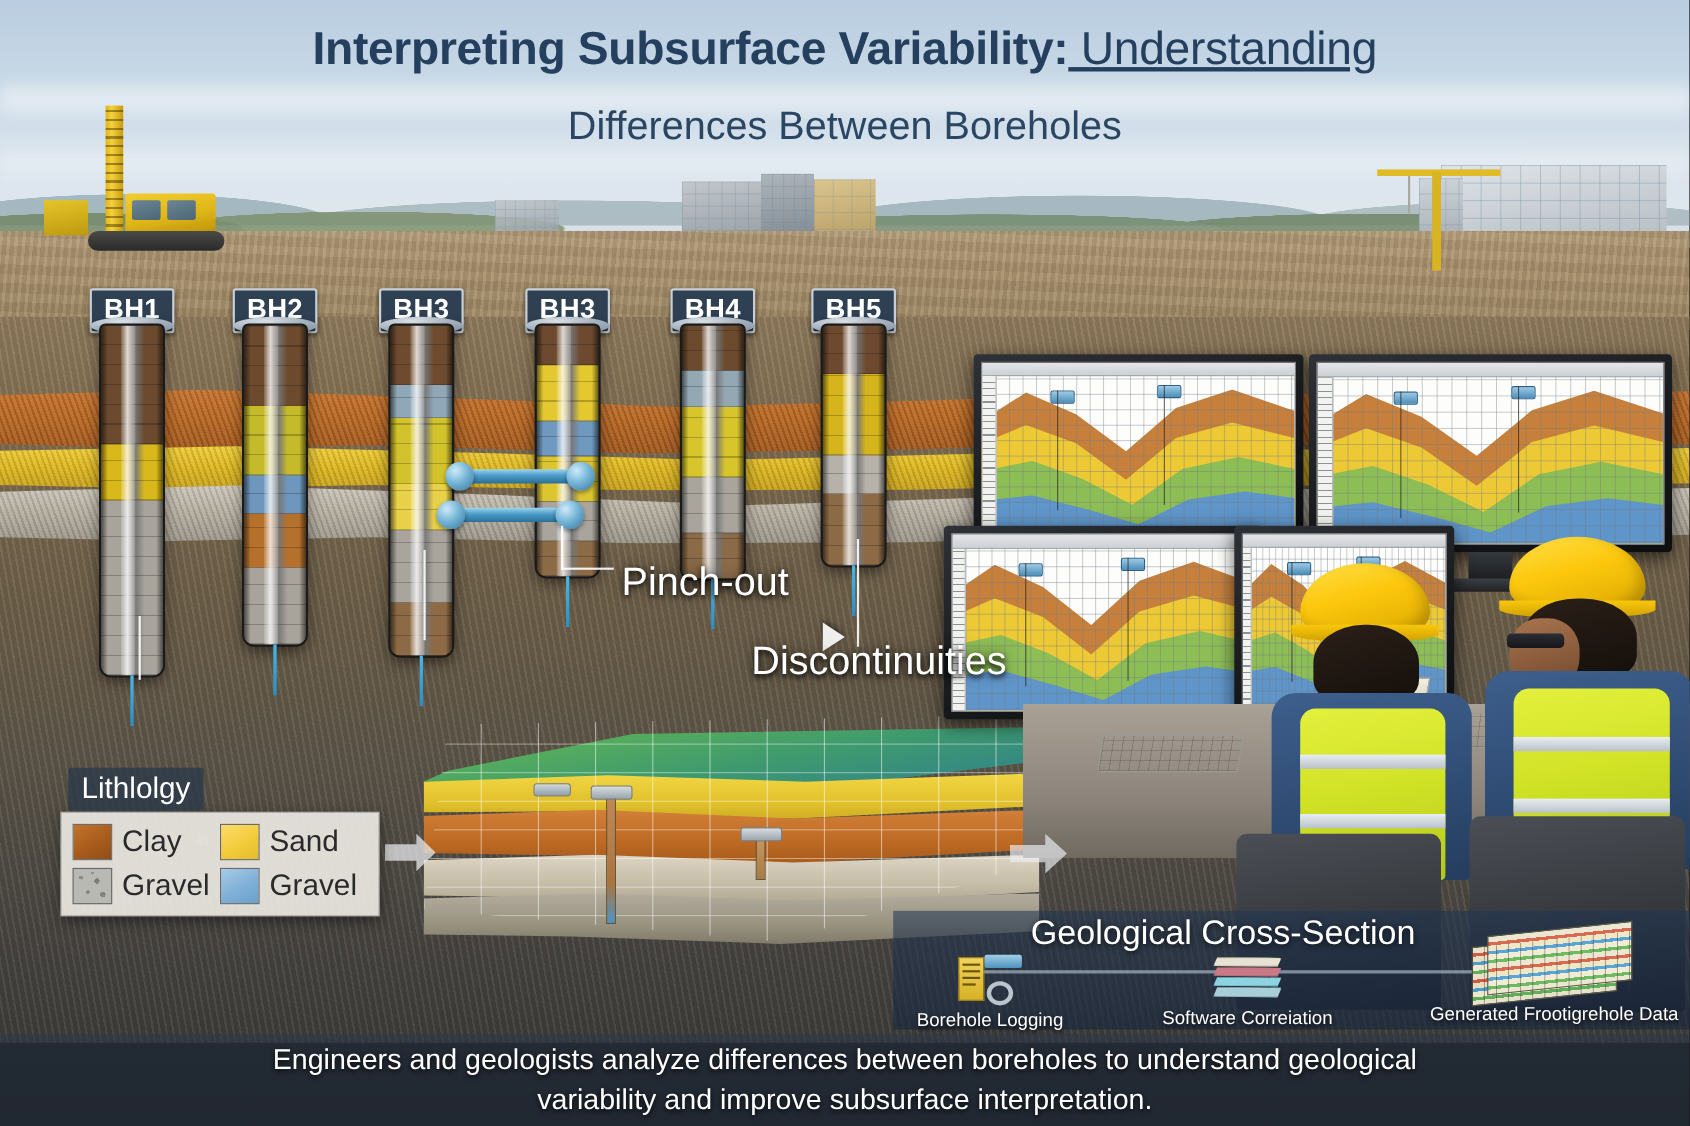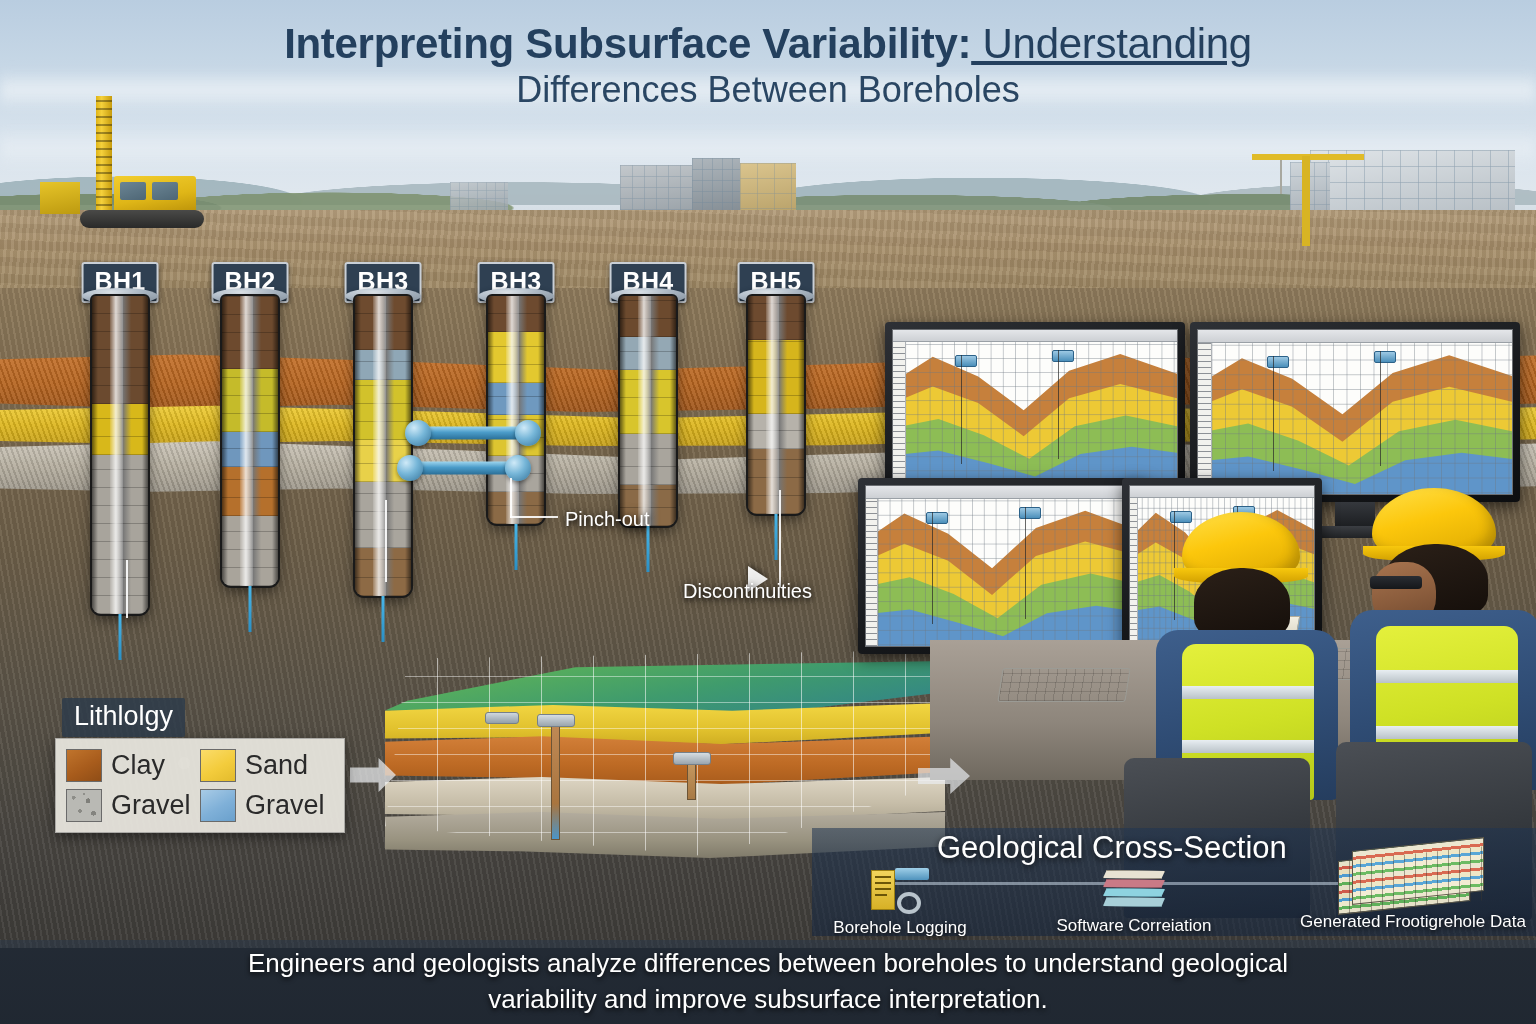--- a/index.html
+++ b/index.html
@@ -97,21 +97,21 @@
     clip-path: polygon(0 16%,14% 6%,30% 22%,44% 38%,58% 26%,74% 10%,88% 18%,100% 10%,100% 86%,86% 96%,70% 86%,54% 98%,38% 100%,22% 90%,10% 96%,0 90%);
   }
 
   
   .title-wrap {
     position:absolute; left:0; top:18px; width:1536px; text-align:center; z-index: 40;
   }
   .title-l1 { font-size: 42px; line-height:1.22; color:#24405e; letter-spacing:-.3px; }
   .title-l1 .bold { font-weight: 700; }
   .title-l1 .light { font-weight: 400; text-decoration: underline; }
-  .title-l2 { font-size: 36px; font-weight: 400; color:#2a4663; }
+  .title-l2 { font-size: 36px; font-weight: 400; color:#2a4663; margin-top: 24px; }
 
   
   .bh { position: absolute; z-index: 22; }
   .bh-label {
     position:absolute; left:50%; transform:translateX(-50%);
     background:#2f4052; color:#fff; font-weight:700; font-size:25px;
     padding: 3px 11px 5px; border:2px solid #c9cfd6; border-radius:3px;
     letter-spacing:.3px; white-space:nowrap;
     box-shadow: 0 2px 5px rgba(0,0,0,.45);
   }
@@ -163,21 +163,21 @@
   }
   .connector .knob {
     position:absolute; top:50%; transform:translate(-50%,-50%);
     width:26px; height:26px; border-radius:50%;
     background: radial-gradient(circle at 35% 30%, #cfeaf8 0%, #76b6d8 45%, #35749b 100%);
     box-shadow: 0 2px 4px rgba(0,0,0,.4);
   }
 
   
   .anno {
-    position:absolute; color:#ffffff; font-size:20px; font-weight:400; z-index:32;
+    position:absolute; color:#ffffff; font-size:36px; font-weight:400; z-index:32;
     text-shadow: 0 2px 5px rgba(0,0,0,.85), 0 0 12px rgba(0,0,0,.6);
     white-space:nowrap;
   }
   .arrow-tri {
     position:absolute; width:0; height:0; z-index:32;
     border-top: 13px solid transparent; border-bottom: 13px solid transparent;
     border-right: 20px solid rgba(255,255,255,.92);
     filter: drop-shadow(0 2px 3px rgba(0,0,0,.6));
   }
 

